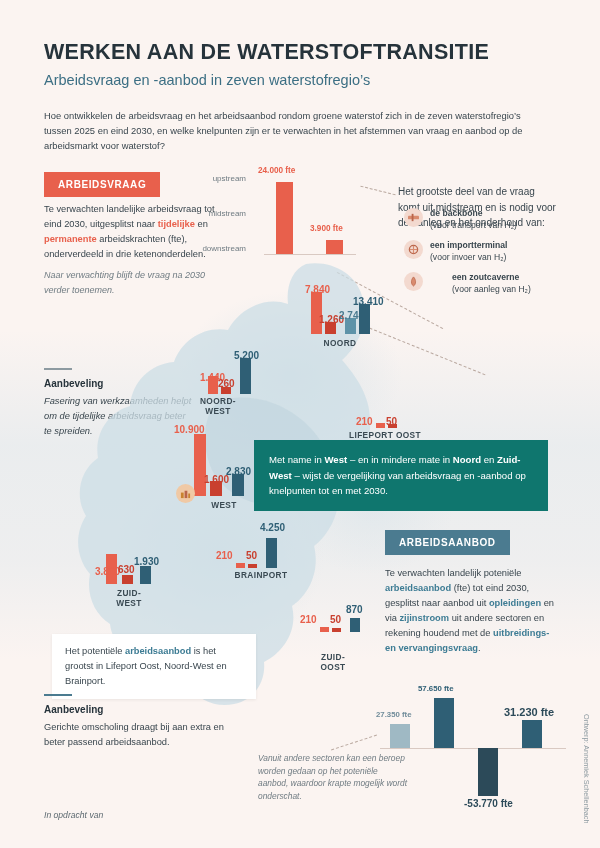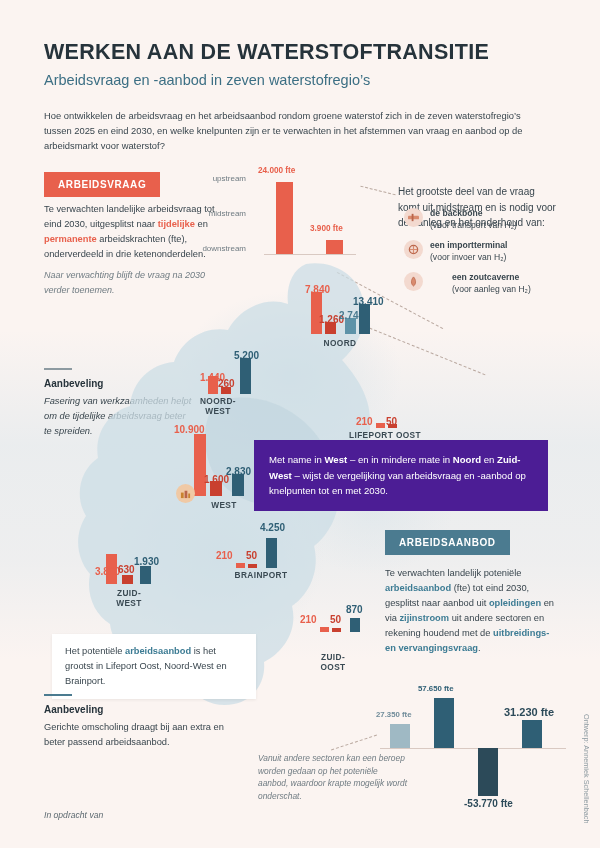--- a/index.html
+++ b/index.html
@@ -67,21 +67,21 @@
   .rec-title { position:absolute; font-size:10px; font-weight:bold; color:#26333b; }
   .rec-body { position:absolute; font-size:9.3px; line-height:1.6; color:#39464e; }
 
   
   .callout {
     position:absolute; background:#fff; padding:10px 13px;
     font-size:9.3px; line-height:1.6; color:#39464e;
     box-shadow:0 1px 3px rgba(0,0,0,.07);
   }
   .callout-dark {
-    position:absolute; background:#4c1d95; color:#fff;
+    position:absolute; background:#0f766e; color:#fff;
     padding:12px 15px; font-size:9.6px; line-height:1.62;
   }
   .callout-dark .b { color:#fff; }
 
   
   .chart-top { position:absolute; left:250px; top:168px; width:130px; height:95px; }
   .lbl-axis {
     position:absolute; font-size:8px; color:#6f7b82; text-align:right; width:58px;
   }
   .barv { position:absolute; }

